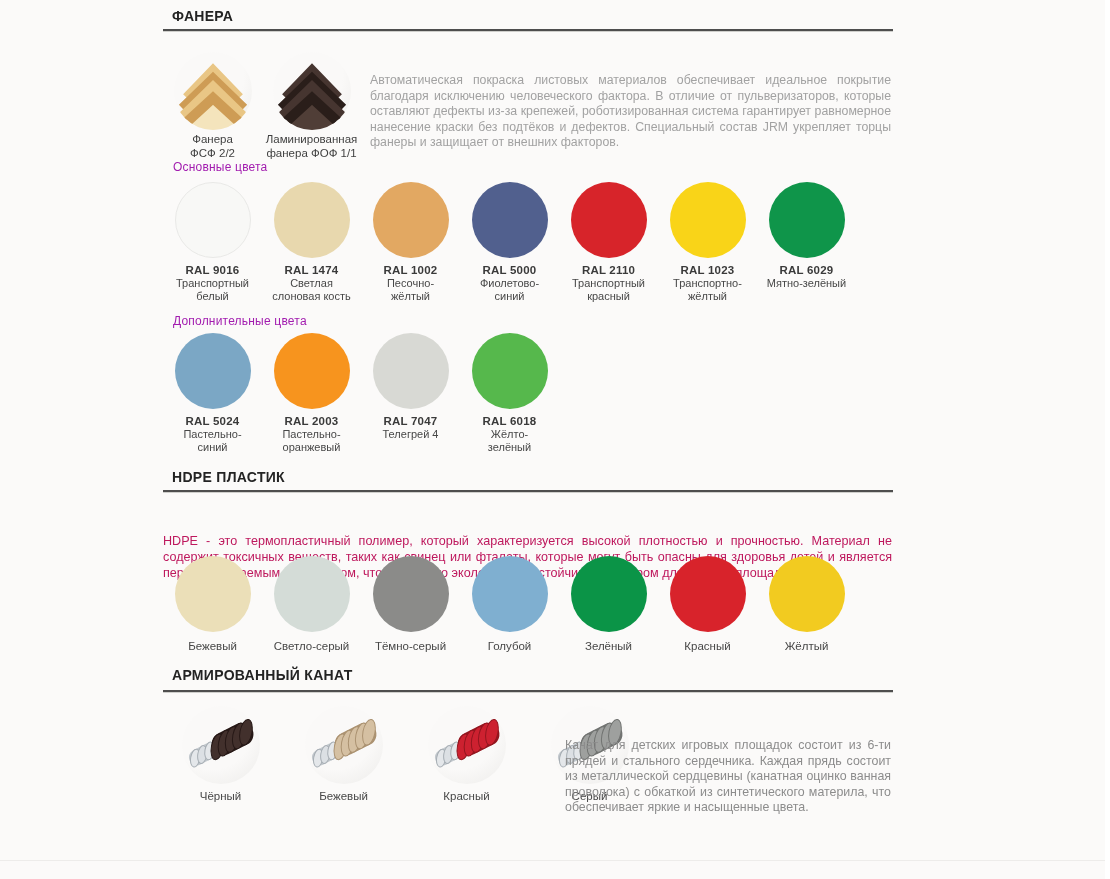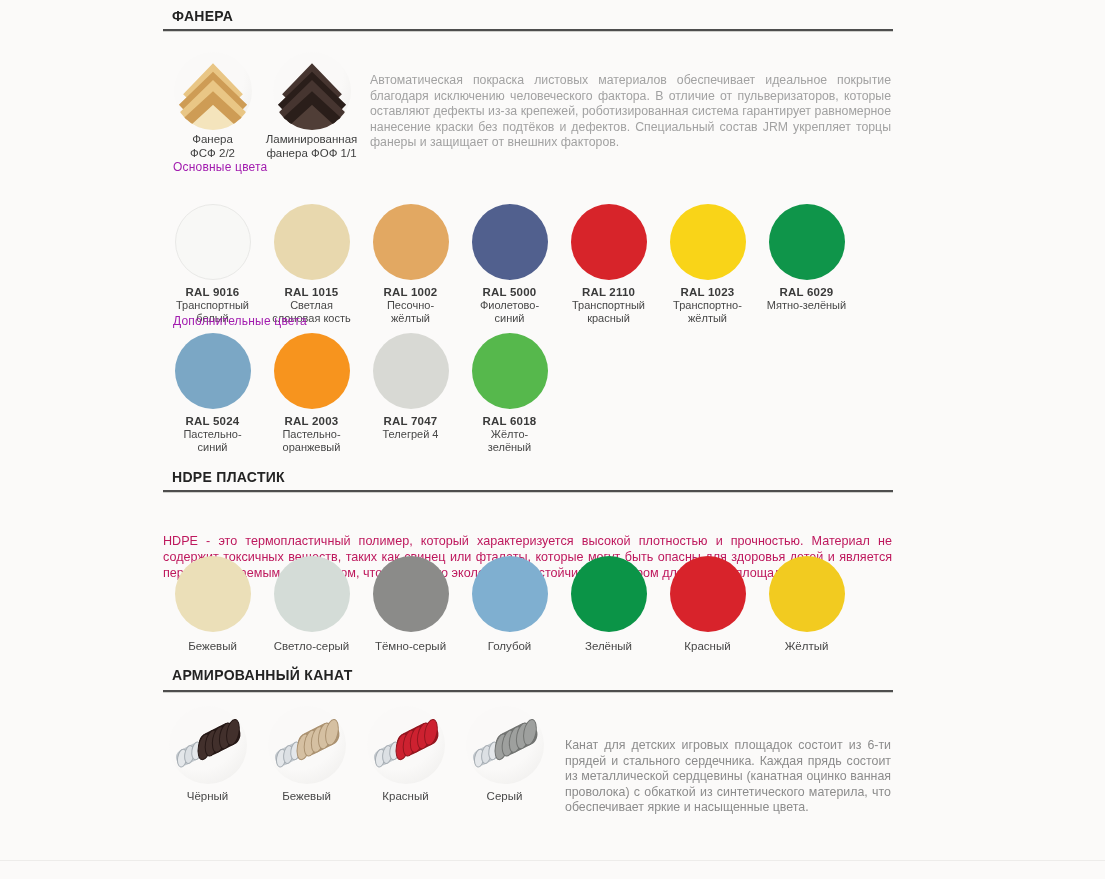--- a/index.html
+++ b/index.html
@@ -65,32 +65,32 @@
         </span>
         <span class="ply-label">Ламинированная
 фанера ФОФ 1/1</span>
       </div>
     </div>
 
   <p class="para para-ply">Автоматическая покраска листовых материалов обеспечивает идеальное покрытие благодаря исключению человеческого фактора. В отличие от пульверизаторов, которые оставляют дефекты из-за крепежей, роботизированная система гарантирует равномерное нанесение краски без подтёков и дефектов. Специальный состав JRM укрепляет торцы фанеры и защищает от внешних факторов.</p>
 
   <div class="row-label" style="left:173px;top:160px;">Основные цвета</div>
 
-  <div class="swatch-row" style="left:163px;top:204px;">
+  <div class="swatch-row" style="left:163px;top:182px;">
 
       <div class="swatch">
         <span class="dot" style="background-color: rgb(248, 248, 246); border-color: rgb(233, 233, 231);"></span>
         <span class="code">RAL 9016</span>
         <span class="cname">Транспортный
 белый</span>
       </div>
 
       <div class="swatch">
         <span class="dot" style="background-color: rgb(232, 216, 174);"></span>
-        <span class="code">RAL 1015</span>
+        <span class="code">RAL 1474</span>
         <span class="cname">Светлая
 слоновая кость</span>
       </div>
 
       <div class="swatch">
         <span class="dot" style="background-color: rgb(226, 168, 98);"></span>
         <span class="code">RAL 1002</span>
         <span class="cname">Песочно-
 жёлтый</span>
       </div>
@@ -193,21 +193,21 @@
 
       <div class="swatch">
         <span class="dot" style="background-color: rgb(242, 203, 32);"></span>
         <span class="hname">Жёлтый</span>
       </div>
     </div>
 
   <div class="sec-title" style="left:172px;top:667px;">АРМИРОВАННЫЙ КАНАТ</div>
   <div class="rule" style="left:163px;top:690px;"></div>
 
-  <div class="swatch-row" style="left:158px;top:706px;">
+  <div class="swatch-row" style="left:171px;top:706px;gap:24px;">
 
       <div class="swatch">
         <span class="icon-circle" style="--c: #42302C; --cd: #261816;">
           <svg width="78" height="78" viewBox="0 0 78 78">
             <g transform="rotate(-27 39 39)">
               <rect x="4" y="31" width="30" height="16" rx="8" style="fill:#C3C9CE"></rect>
               <ellipse cx="10" cy="39" rx="4.5" ry="9" transform="rotate(36 10 39)" style="fill:#E4E7EA;stroke:#A7AEB4;stroke-width:1"></ellipse>
               <ellipse cx="18" cy="39" rx="4.5" ry="9" transform="rotate(36 18 39)" style="fill:#DCE0E4;stroke:#A7AEB4;stroke-width:1"></ellipse>
               <ellipse cx="26" cy="39" rx="4.5" ry="9" transform="rotate(36 26 39)" style="fill:#E4E7EA;stroke:#A7AEB4;stroke-width:1"></ellipse>
               <rect x="30" y="27.5" width="44" height="23" rx="11.5" style="fill:var(--cd)"></rect>

